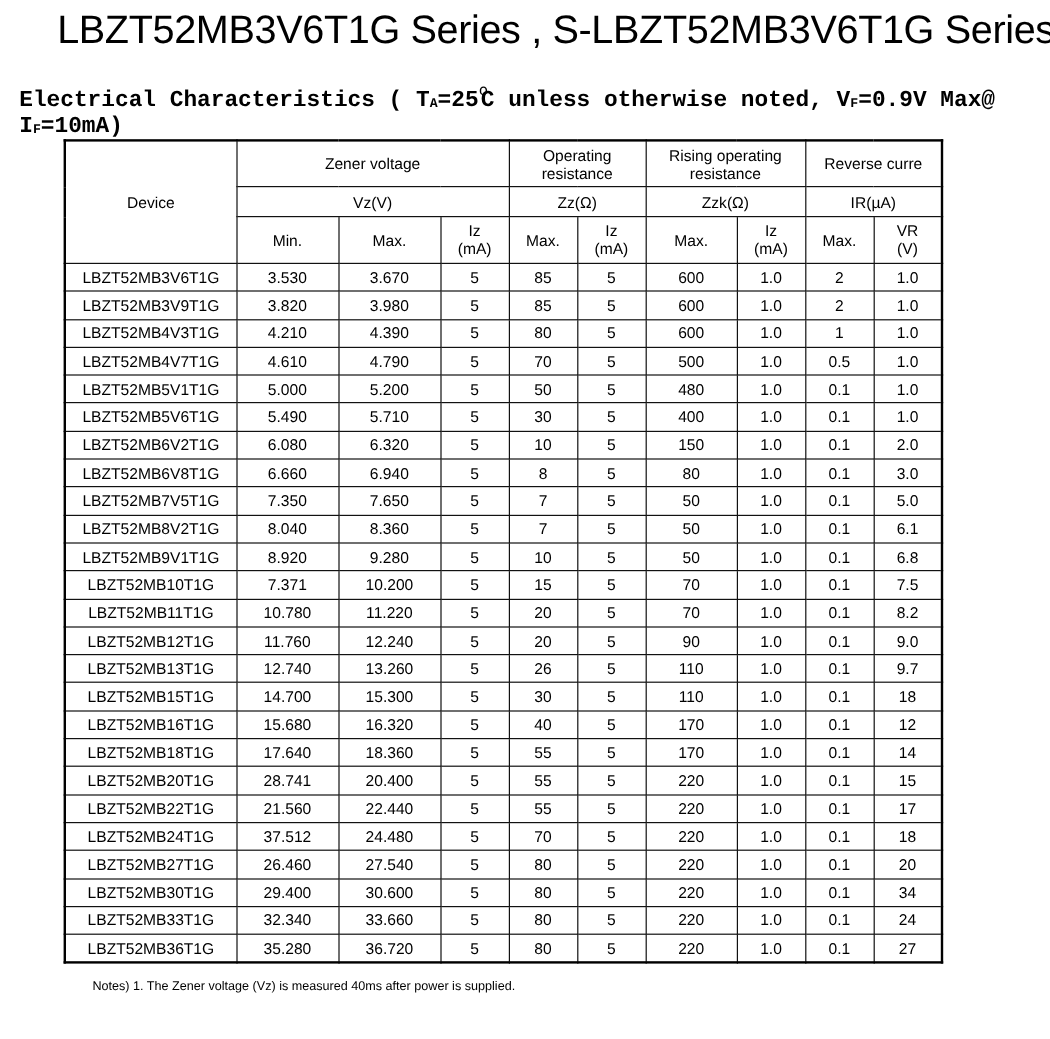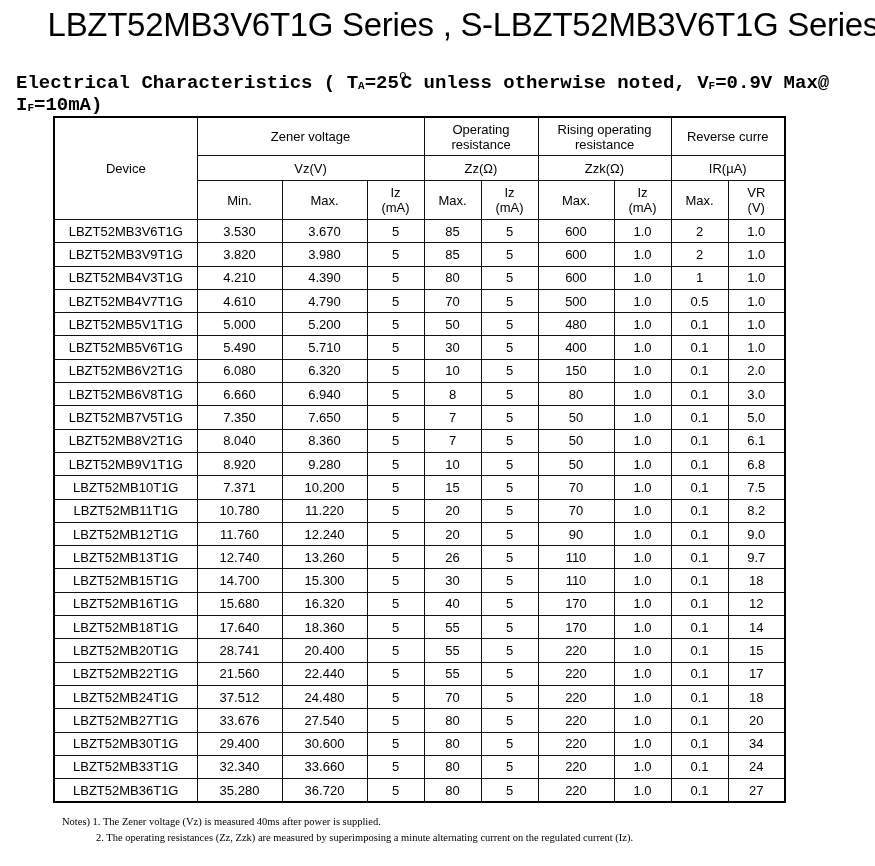--- a/index.html
+++ b/index.html
@@ -22,22 +22,22 @@
     }
     table.spec td, table.spec th {
       border: 1.5px solid #111; text-align: center; padding: 0; font-weight: normal;
     }
     table.spec th { line-height: 15px; }
     .hdr-top th { height: 37px; }
     .hdr-mid th { height: 24px; }
     .hdr-bot th { height: 38px; }
     table.spec tbody td { height: 22.3px; }
     .notes {
-      position: absolute; left: 62px; top: 814px;
-      font-family: Liberation Serif, serif; font-size: 10.5px; line-height: 16px;
+      position: absolute; left: 77px; top: 814px;
+      font-family: Liberation Sans, sans-serif; font-size: 10.5px; line-height: 16px; text-align: right;
     }
     .notes .n2 { padding-left: 34px; }
   </style>
 </head>
 <body>
 
 <div class="title">LBZT52MB3V6T1G Series , S-LBZT52MB3V6T1G Series</div>
 
 <div class="subtitle"><span>Electrical Characteristics ( T</span><sub>A</sub><span>=25</span><span class="deg">o</span><span>C unless otherwise noted, V</span><sub>F</sub><span>=0.9V Max@  I</span><sub>F</sub><span>=10mA)</span></div>
 
@@ -328,21 +328,21 @@
         <td>5</td>
         <td>70</td>
         <td>5</td>
         <td>220</td>
         <td>1.0</td>
         <td>0.1</td>
         <td>18</td>
       </tr>
       <tr>
         <td>LBZT52MB27T1G</td>
-        <td>33.676</td>
+        <td>26.460</td>
         <td>27.540</td>
         <td>5</td>
         <td>80</td>
         <td>5</td>
         <td>220</td>
         <td>1.0</td>
         <td>0.1</td>
         <td>20</td>
       </tr>
       <tr>
@@ -379,14 +379,13 @@
         <td>220</td>
         <td>1.0</td>
         <td>0.1</td>
         <td>27</td>
       </tr>
     </tbody>
 </table>
 
 <div class="notes">
   <div>Notes) 1. The Zener voltage (Vz) is measured 40ms after power is supplied.</div>
-  <div class="n2">2. The operating resistances (Zz, Zzk) are measured by superimposing a minute alternating current on the regulated current (Iz).</div>
 </div>
 
 </body></html>

